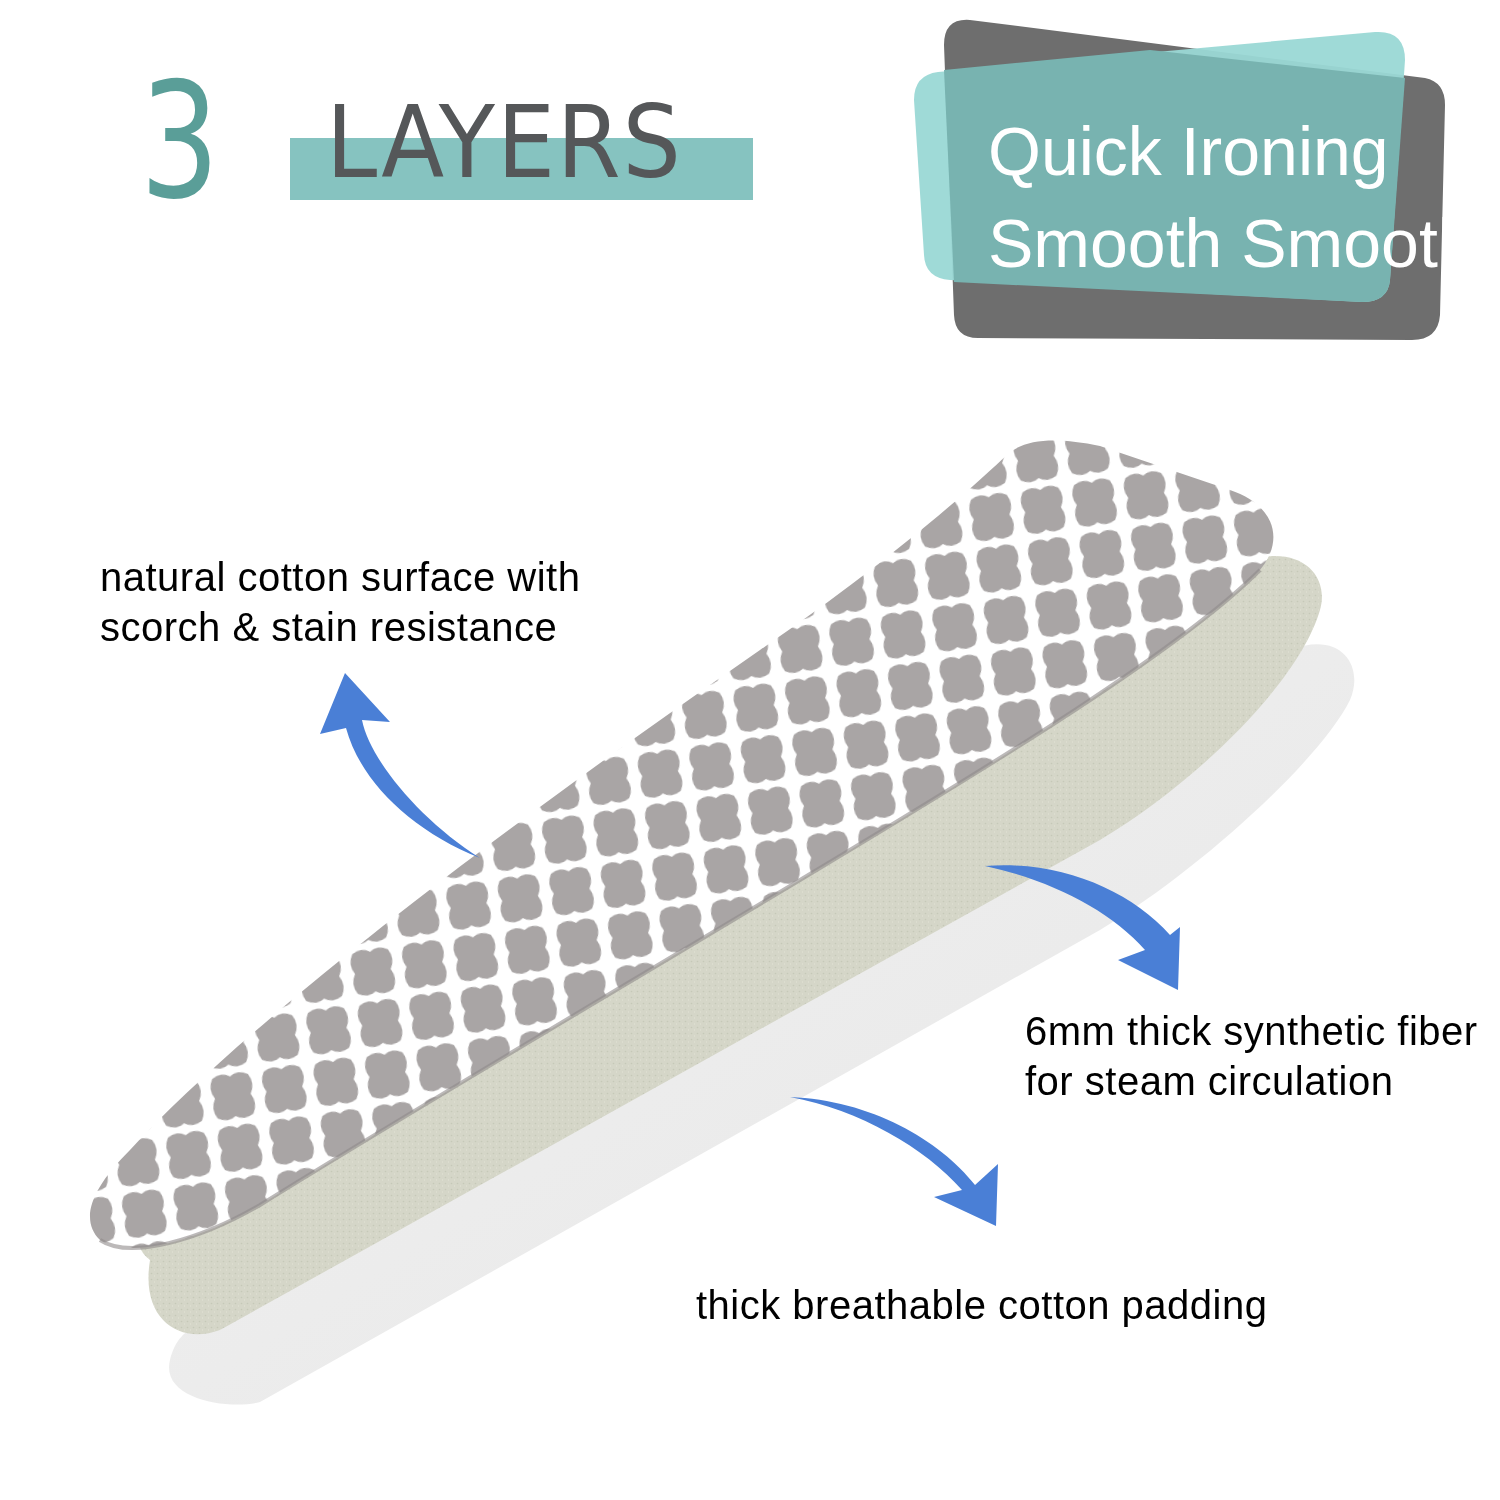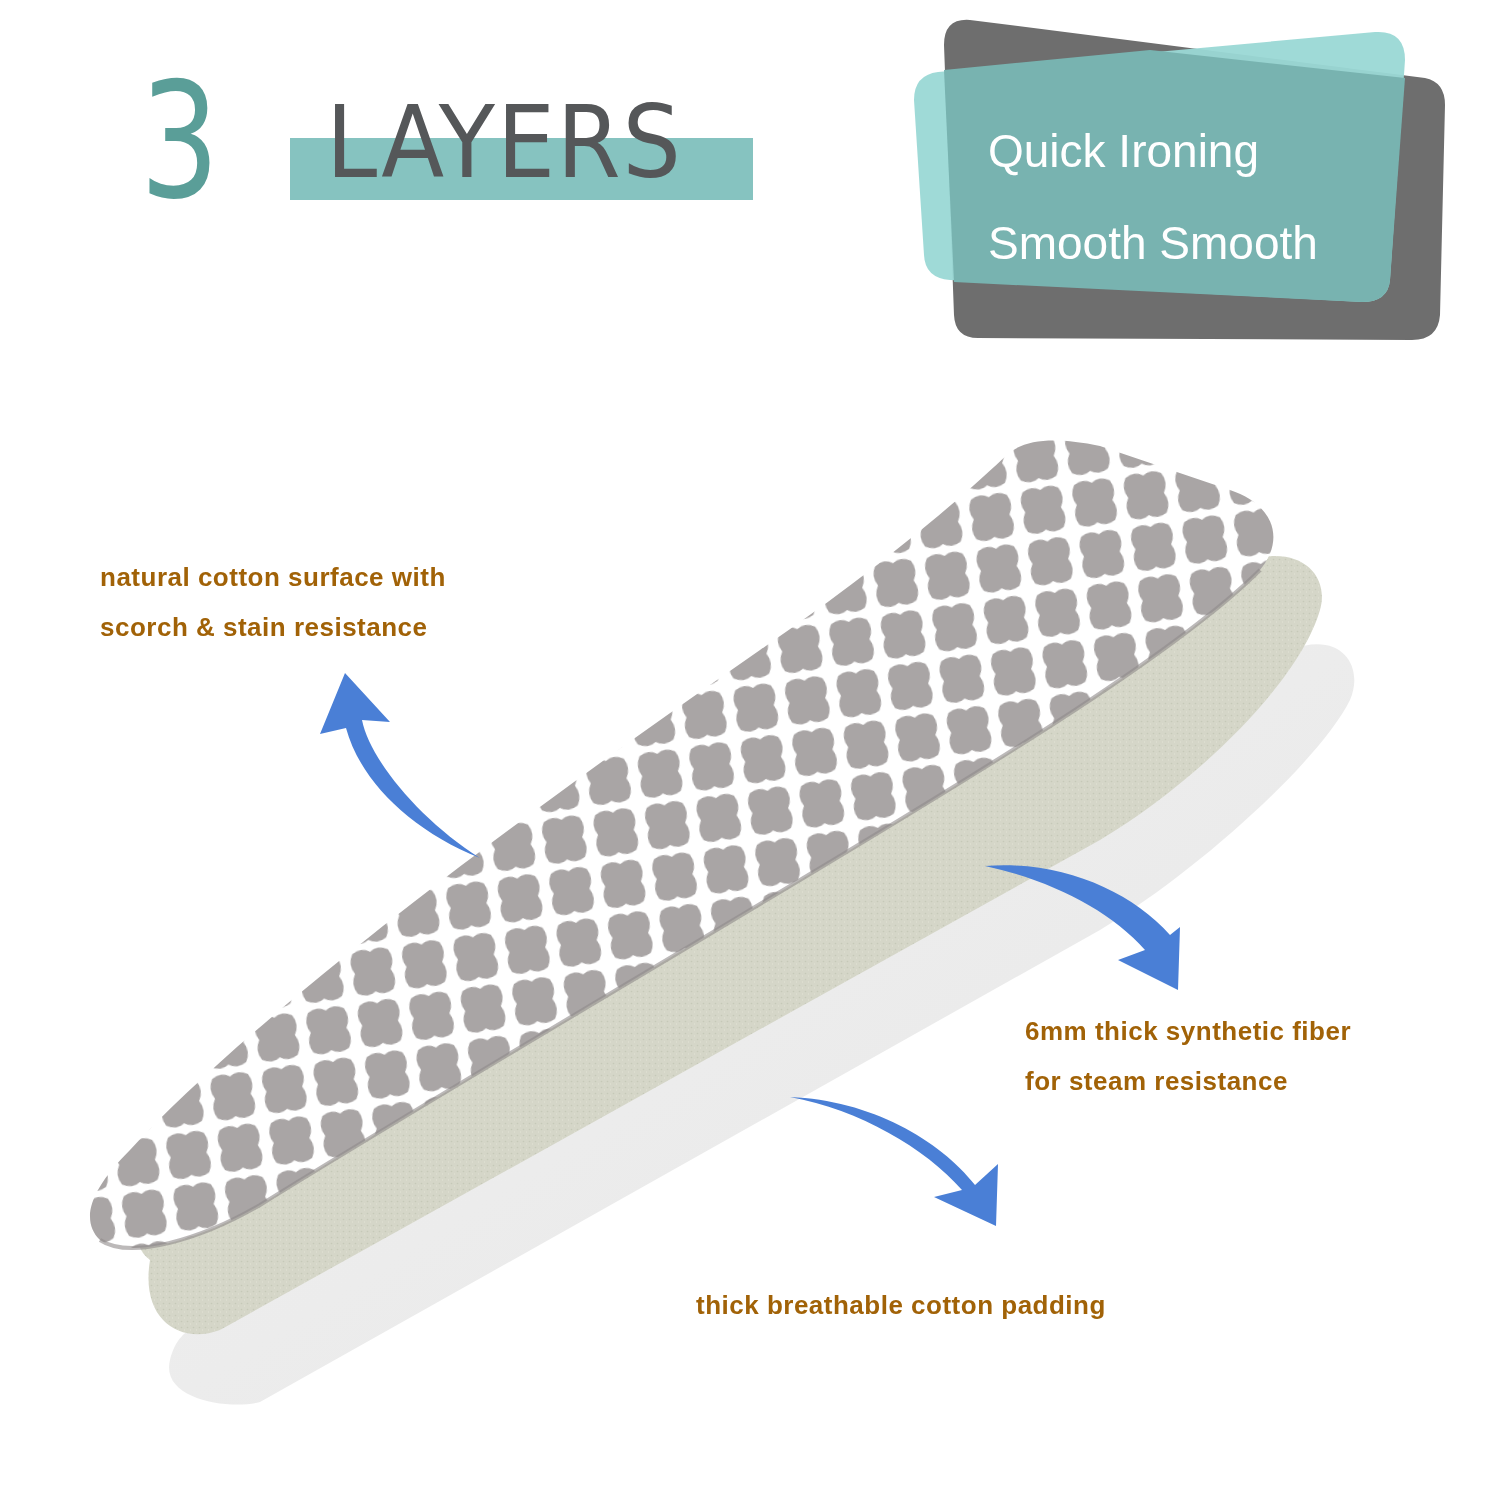--- a/index.html
+++ b/index.html
@@ -2,24 +2,24 @@
 <html><head>
   <meta charset="utf-8">
   <style>
     html, body { margin: 0; padding: 0; background: #ffffff; }
     body { width: 1500px; height: 1500px; position: relative; overflow: hidden; font-family: "Liberation Sans", sans-serif; }
     .abs { position: absolute; }
     .num3 { left: 140px; top: 62px; font-size: 160px; line-height: 160px; font-weight: 400; color: #5a9e98; font-family: "DejaVu Sans", sans-serif; transform: scaleX(0.78); transform-origin: left top; letter-spacing: -2px; }
     .title-bar { left: 290px; top: 138px; width: 463px; height: 62px; background: #86c3c0; }
     .title-text { left: 326px; top: 88px; font-size: 100px; line-height: 110px; color: #555759; font-family: "DejaVu Sans", sans-serif; font-weight: 400; letter-spacing: 2px; transform: scaleX(0.92); transform-origin: left top; }
     .badge-svg { left: 900px; top: 10px; }
-    .badge-line { left: 988px; font-size: 46px; line-height: 60px; color: #ffffff; font-family: "Liberation Sans", sans-serif; white-space: nowrap; }
+    .badge-line { left: 988px; font-size: 68px; line-height: 60px; color: #ffffff; font-family: "Liberation Sans", sans-serif; white-space: nowrap; }
     .badge-line1 { top: 121px; }
     .badge-line2 { top: 213px; }
-    .label { font-size: 26px; line-height: 50px; color: #a16207; font-weight: 700; font-family: "Liberation Sans", sans-serif; white-space: nowrap; letter-spacing: 0.5px; }
+    .label { font-size: 40px; line-height: 50px; color: #000000; font-weight: 400; font-family: "Liberation Sans", sans-serif; white-space: nowrap; letter-spacing: 0.5px; }
     .label-surface { left: 100px; top: 552px; }
     .label-fiber { left: 1025px; top: 1006px; }
     .label-padding { left: 696px; top: 1280px; }
     .board-svg { left: 0; top: 0; }
   </style>
 </head>
 <body>
 
 <svg class="abs board-svg" width="1500" height="1500" viewBox="0 0 1500 1500">
   <defs>
@@ -66,17 +66,17 @@
 </svg>
 <div class="abs badge-line badge-line1">Quick Ironing</div>
 <div class="abs badge-line badge-line2">Smooth Smooth</div>
 
 <div class="abs label label-surface">
   <div>natural cotton surface with</div>
   <div>scorch &amp; stain resistance</div>
 </div>
 <div class="abs label label-fiber">
   <div>6mm thick synthetic fiber</div>
-  <div>for steam resistance</div>
+  <div>for steam circulation</div>
 </div>
 <div class="abs label label-padding">
   <div>thick breathable cotton padding</div>
 </div>
 
 </body></html>

